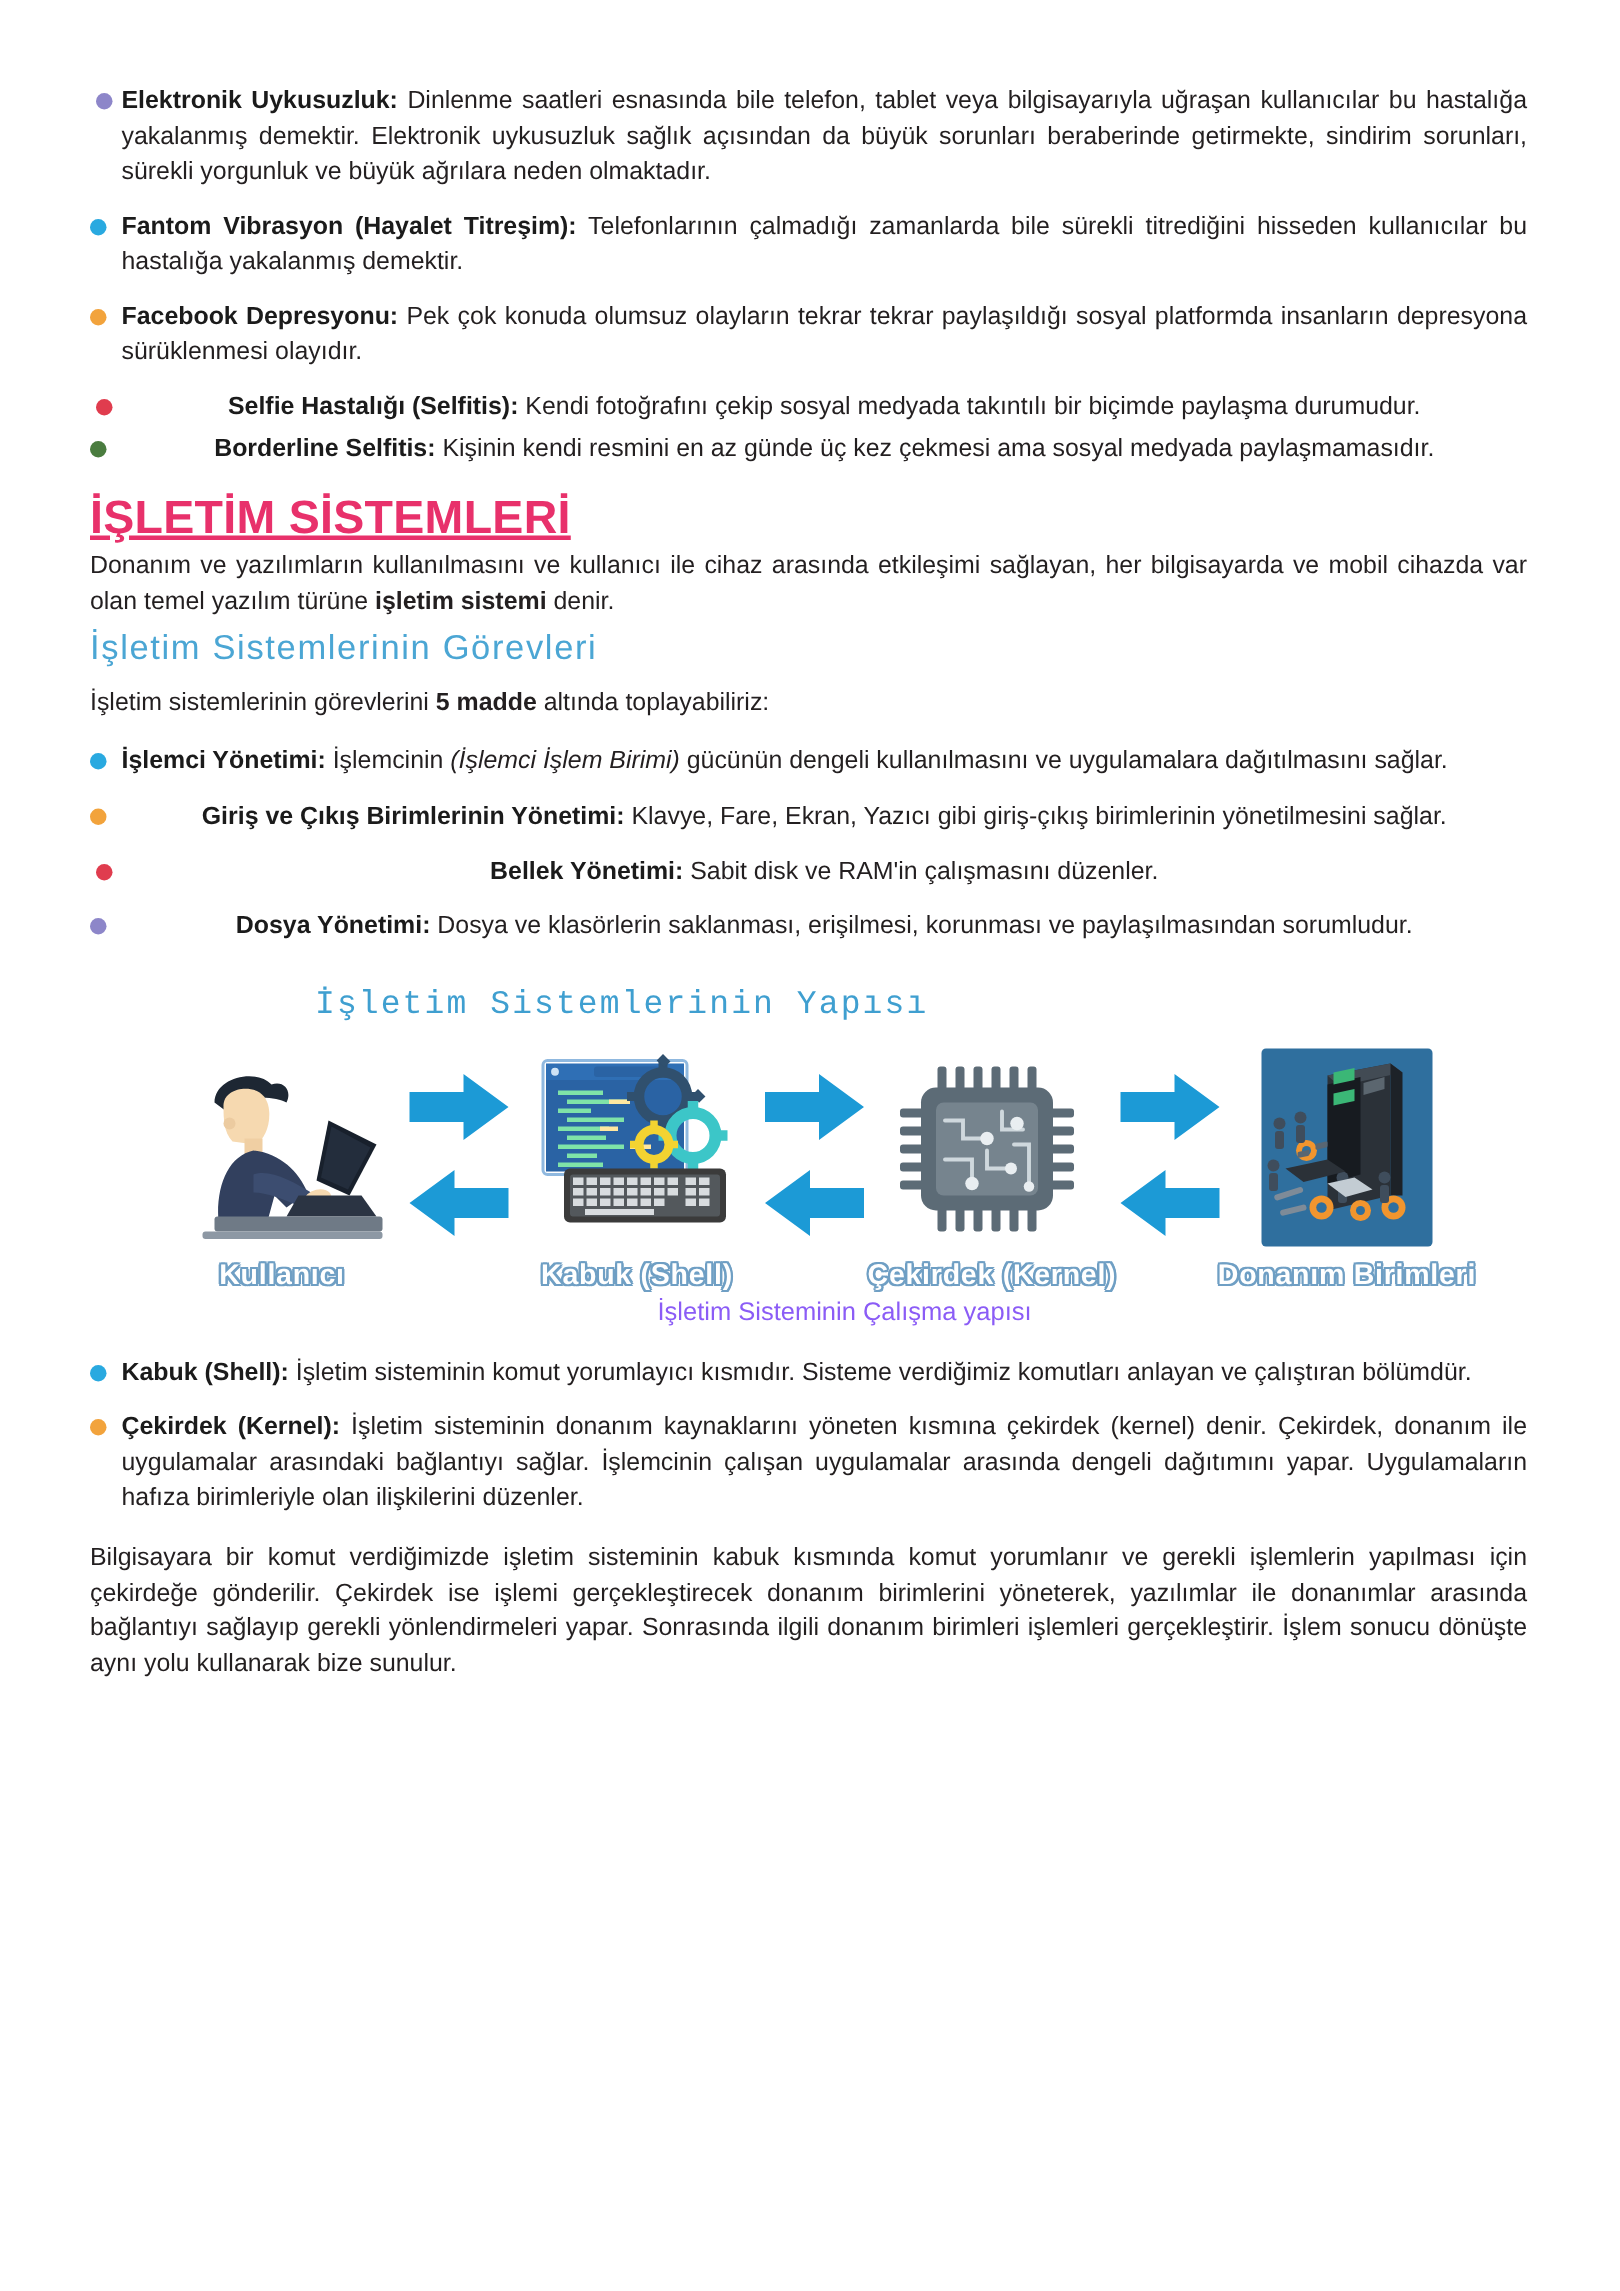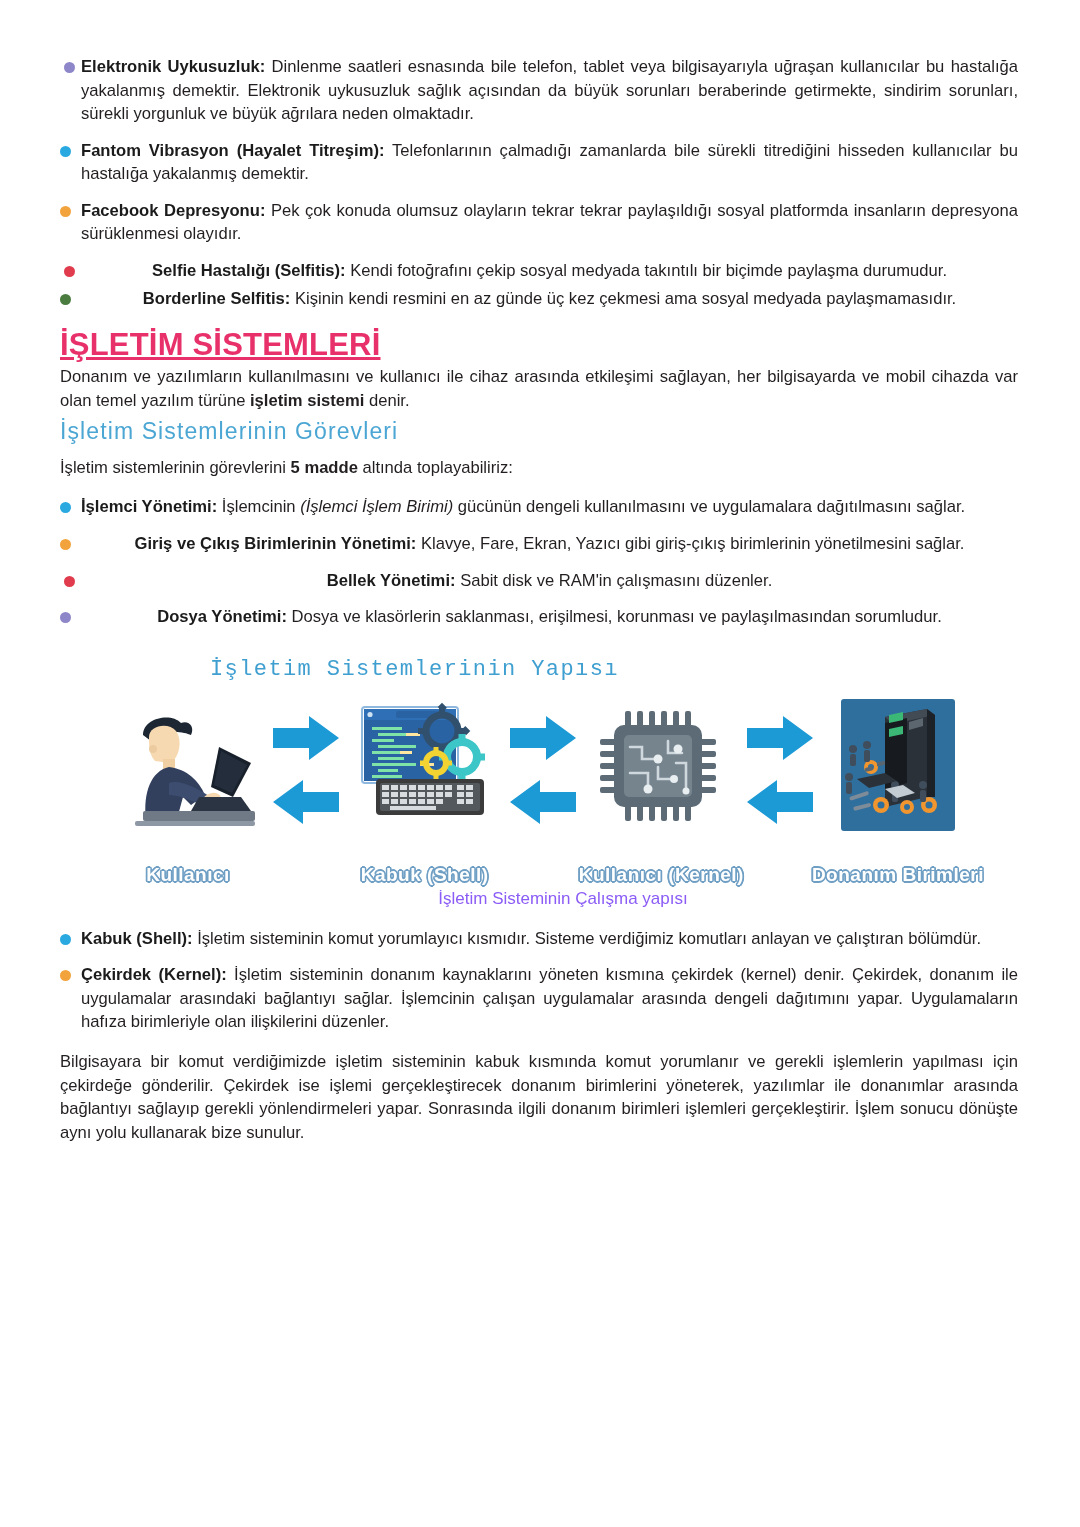--- a/index.html
+++ b/index.html
@@ -108,21 +108,21 @@
     align-items: center;
   }
   .node-art {
     height: 140px;
     width: 150px;
     display: flex;
     align-items: center;
     justify-content: center;
   }
   .node-label {
-    margin-top: 28px;
+    margin-top: 4px;
     font-size: 19px;
     font-weight: bold;
     letter-spacing: 0.5px;
     color: #ffffff;
     text-shadow:
       -1.3px -1.3px 0 #6f9fc4, 1.3px -1.3px 0 #6f9fc4,
       -1.3px  1.3px 0 #6f9fc4, 1.3px  1.3px 0 #6f9fc4,
        0     -1.6px 0 #6f9fc4, 0      1.6px 0 #6f9fc4,
       -1.6px  0    0 #6f9fc4, 1.6px  0    0 #6f9fc4;
     white-space: nowrap;
@@ -411,21 +411,21 @@
             </g>
             <g fill="#e9eef1">
               <circle cx="72" cy="58" r="4.5"></circle>
               <circle cx="92" cy="48" r="4.5"></circle>
               <circle cx="62" cy="88" r="4.5"></circle>
               <circle cx="88" cy="78" r="4"></circle>
               <circle cx="100" cy="90" r="3.5"></circle>
             </g>
           </svg>
         </div>
-        <div class="node-label">Kullanıcı (Kernel)</div>
+        <div class="node-label">Çekirdek (Kernel)</div>
       </div>
 
       <div class="arrows">
         <svg class="svg-box" width="70" height="48" viewBox="0 0 70 48">
           <path d="M2 14 L38 14 L38 2 L68 24 L38 46 L38 34 L2 34 Z" fill="#1c9ad6"></path>
         </svg>
         <svg class="svg-box" width="70" height="48" viewBox="0 0 70 48">
           <path d="M68 14 L32 14 L32 2 L2 24 L32 46 L32 34 L68 34 Z" fill="#1c9ad6"></path>
         </svg>
       </div>

